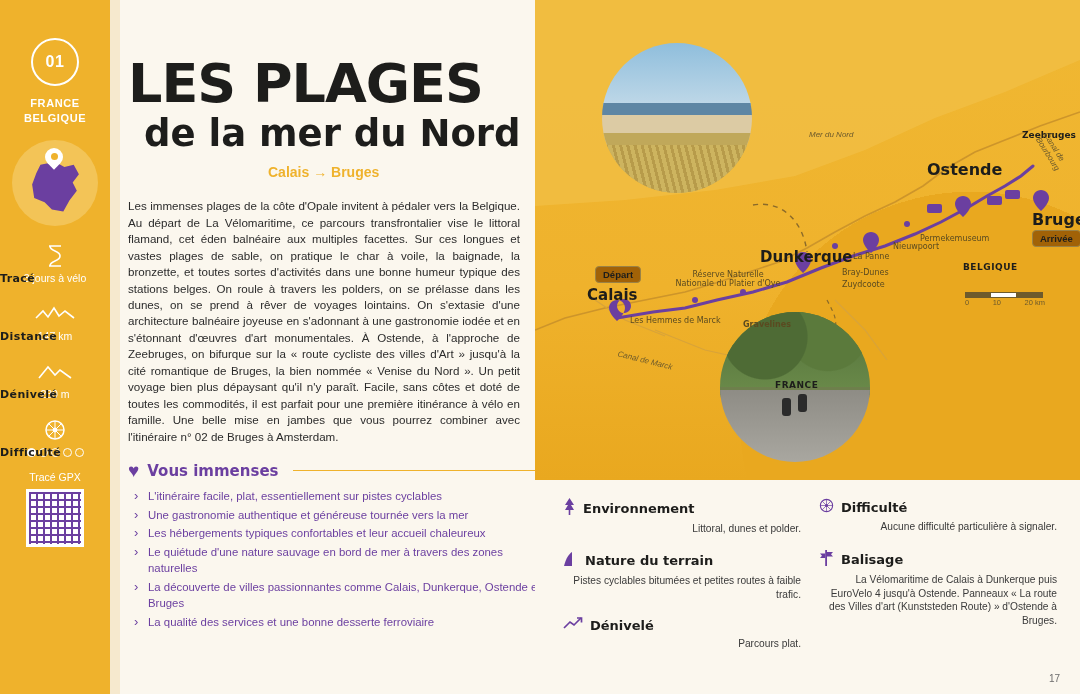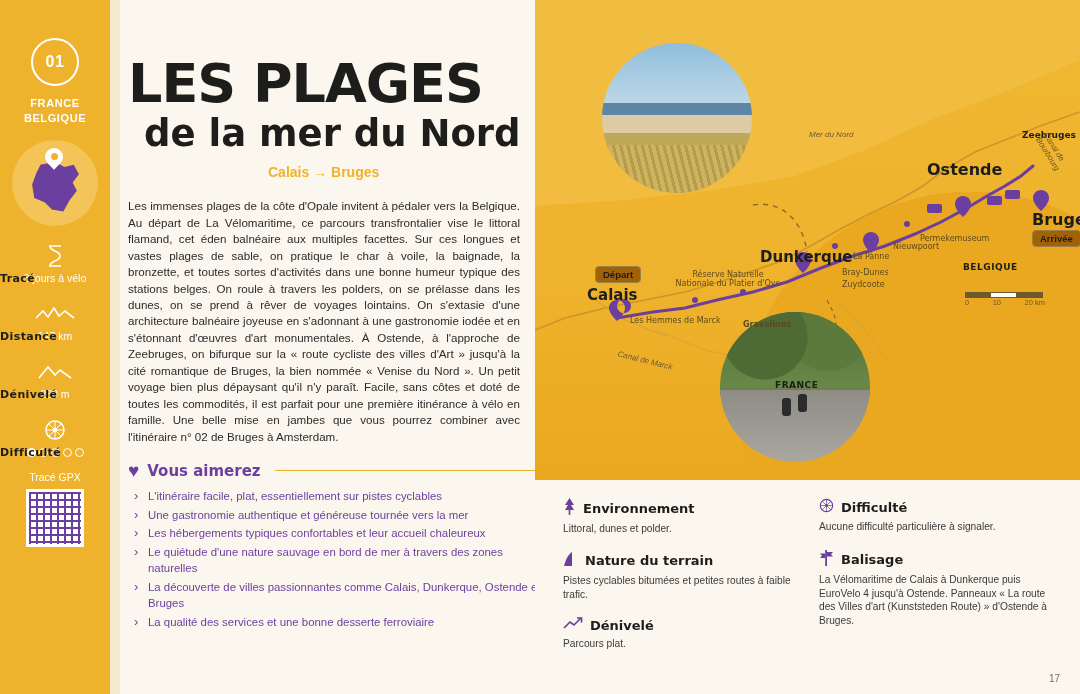--- a/index.html
+++ b/index.html
@@ -129,21 +129,21 @@
     position:absolute;background:#a16207;border:1px solid #9a8246;color:#1d1d1b;
     font-size:9.5px;padding:2px 7px;font-weight:bold;border-radius:4px;
   }
   .scalebar{position:absolute;left:430px;top:292px;font-size:7.5px;color:#6d5a2c;}
   .scaleline{width:76px;height:4px;background:linear-gradient(90deg,#6d5a2c 0 33%,#fff 33% 66%,#6d5a2c 66% 100%);border:1px solid #6d5a2c;}
 
   
   .info{position:absolute;left:0;top:484px;width:545px;height:210px;padding:14px 22px 0 28px;box-sizing:border-box;}
   .info-cols{display:flex;gap:18px;}
   .info-col{width:238px;}
-  .info-item{margin-bottom:15px;}
+  .info-item{margin-bottom:15px;text-align:right;}
   .info-head{display:flex;align-items:center;gap:7px;}
   .info-head .ttl{font-family:"DejaVu Sans",sans-serif;font-weight:bold;font-size:13px;color:#1d1d1b;}
   .info-body{margin-top:3px;font-size:10.2px;line-height:1.35;color:#3a3a3a;}
   .pg{position:absolute;right:20px;bottom:10px;font-size:10px;color:#6d6d6d;}
   .ico-p{color:#6B3FA0;}
 </style>
 </head>
 <body>
 
 <div class="page">
@@ -215,21 +215,21 @@
 
   <div class="left">
     <h1 class="title1">LES PLAGES</h1>
     <div class="title2">de la mer du Nord</div>
     <div class="subtitle">Calais → Bruges</div>
     <p class="body-txt">Les immenses plages de la côte d'Opale invitent à pédaler vers la Belgique. Au départ de La Vélomaritime, ce parcours transfrontalier vise le littoral flamand, cet éden balnéaire aux multiples facettes. Sur ces longues et vastes plages de sable, on pratique le char à voile, la baignade, la bronzette, et toutes sortes d'activités dans une bonne humeur typique des stations belges. On roule à travers les polders, on se prélasse dans les dunes, on se prend à rêver de voyages lointains. On s'extasie d'une architecture balnéaire joyeuse en s'adonnant à une gastronomie iodée et en s'étonnant d'œuvres d'art monumentales. À Ostende, à l'approche de Zeebruges, on bifurque sur la « route cycliste des villes d'Art » jusqu'à la cité romantique de Bruges, la bien nommée « Venise du Nord ».
 Un petit voyage bien plus dépaysant qu'il n'y paraît. Facile, sans côtes et doté de toutes les commodités, il est parfait pour une première itinérance à vélo en famille. Une belle mise en jambes que vous pourrez combiner avec l'itinéraire n° 02 de Bruges à Amsterdam.</p>
 
     <div class="like-head">
       <span class="heart">♥</span>
-      <span class="like-title">Vous aimerez</span>
+      <span class="like-title">Vous immenses</span>
       <span class="like-rule"></span>
     </div>
     <ul class="likes">
       <li>L'itinéraire facile, plat, essentiellement sur pistes cyclables</li>
       <li>Une gastronomie authentique et généreuse tournée vers la mer</li>
       <li>Les hébergements typiques confortables et leur accueil chaleureux</li>
       <li>Le quiétude d'une nature sauvage en bord de mer à travers des zones naturelles</li>
       <li>La découverte de villes passionnantes comme Calais, Dunkerque, Ostende et Bruges</li>
       <li>La qualité des services et une bonne desserte ferroviaire</li>
     </ul>

